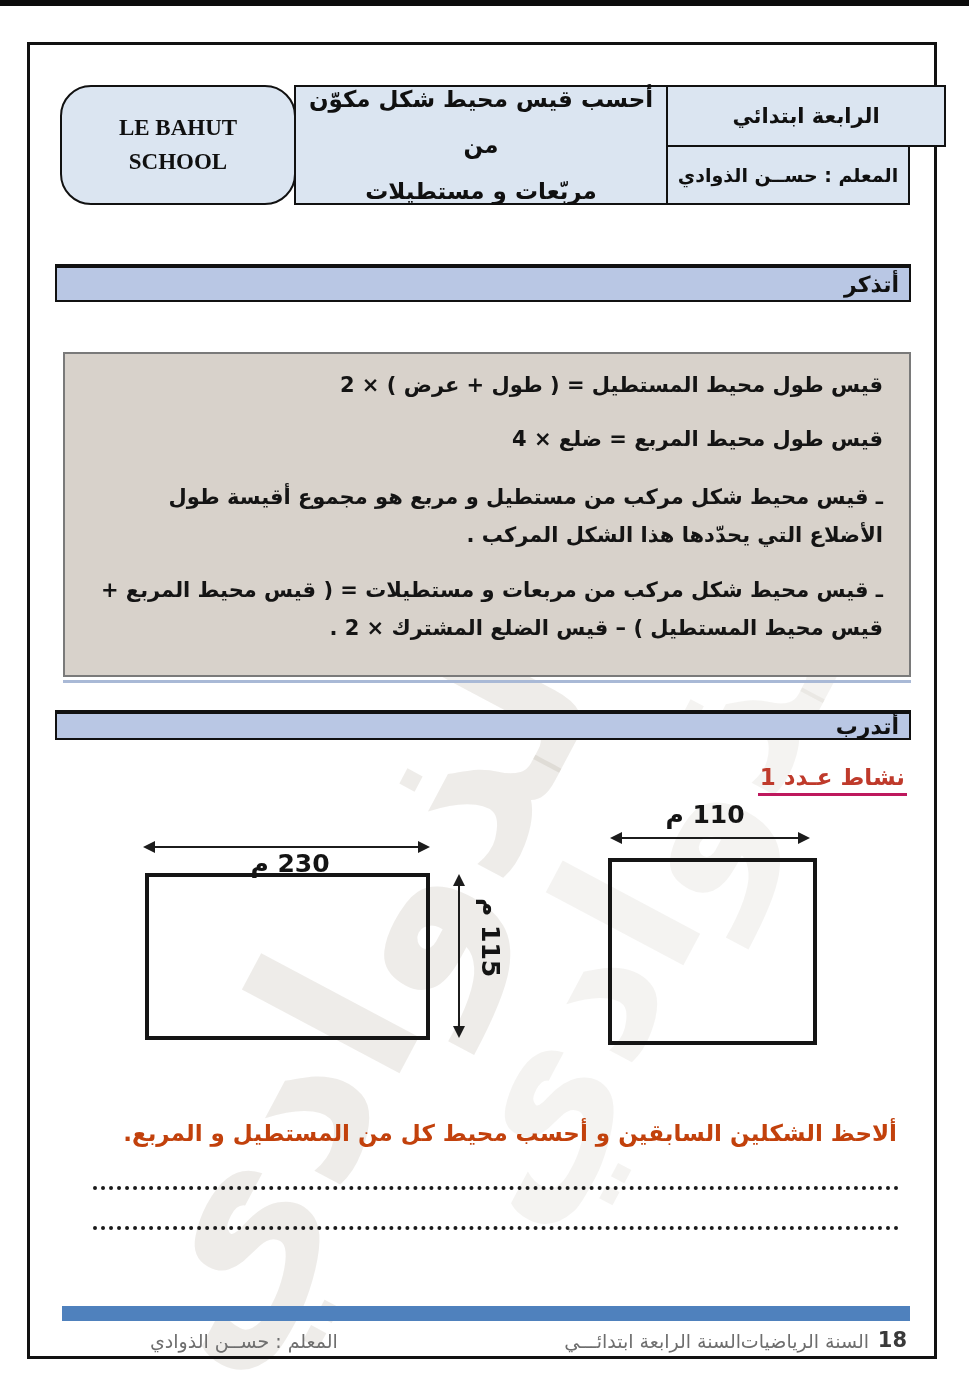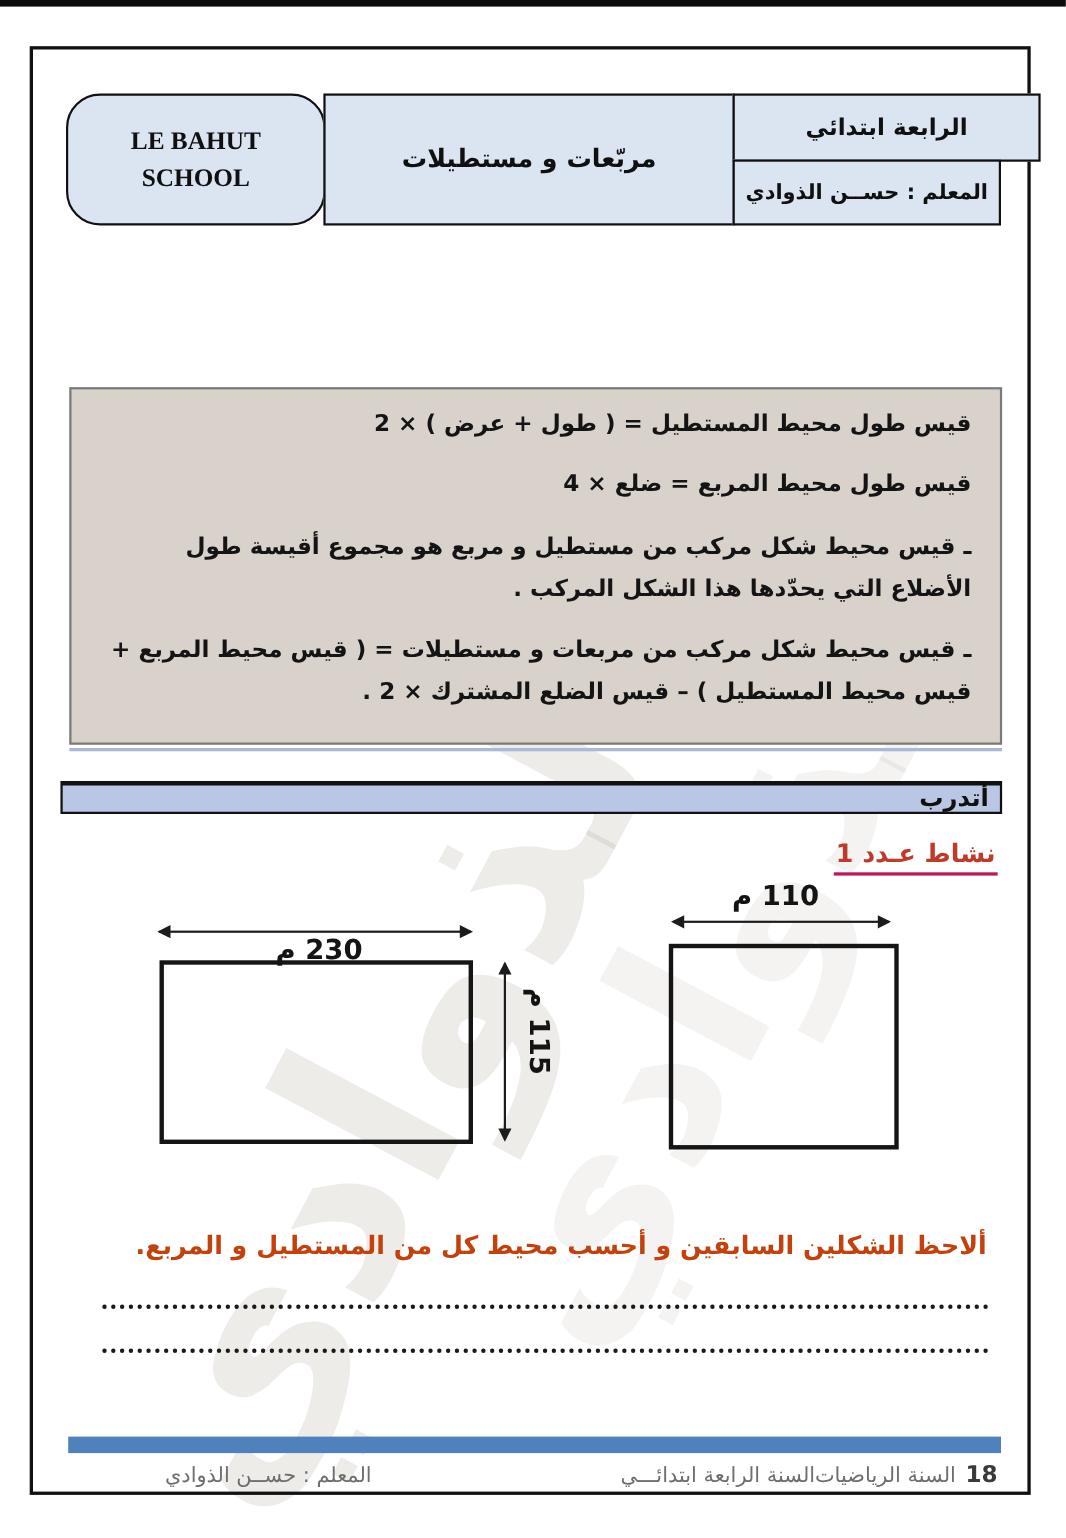--- a/index.html
+++ b/index.html
@@ -84,29 +84,33 @@
   <div class="page-border"></div>
 
   <div class="watermark wm1">الذوادي</div>
   <div class="watermark wm2">الذوادي</div>
 
   <div class="z cell cell-school">
     <span>LE BAHUT</span>
     <span>SCHOOL</span>
   </div>
   <div class="z cell cell-title">
+    <span>أحسب قيس محيط شكل مكوّن من</span>
     <span>مربّعات و مستطيلات</span>
   </div>
   <div class="z cell cell-grade">
     <span>الرابعة ابتدائي</span>
   </div>
   <div class="z cell cell-teacher">
     <span>المعلم : حســن الذوادي</span>
   </div>
 
+  <div class="z banner banner-remember">
+    <span>أتذكر</span>
+  </div>
 
   <div class="z formula-box">
     <p>قيس طول محيط المستطيل = ( طول + عرض ) × 2</p>
     <p>قيس طول محيط المربع = ضلع × 4</p>
     <p class="multi">ـ قيس محيط شكل مركب من مستطيل و مربع هو مجموع أقيسة طول الأضلاع التي يحدّدها هذا الشكل المركب .</p>
     <p class="multi">ـ قيس محيط شكل مركب من مربعات و مستطيلات = ( قيس محيط المربع + قيس محيط المستطيل ) – قيس الضلع المشترك × 2 .</p>
   </div>
   <div class="z formula-underline"></div>
 
   <div class="z banner banner-practice">

